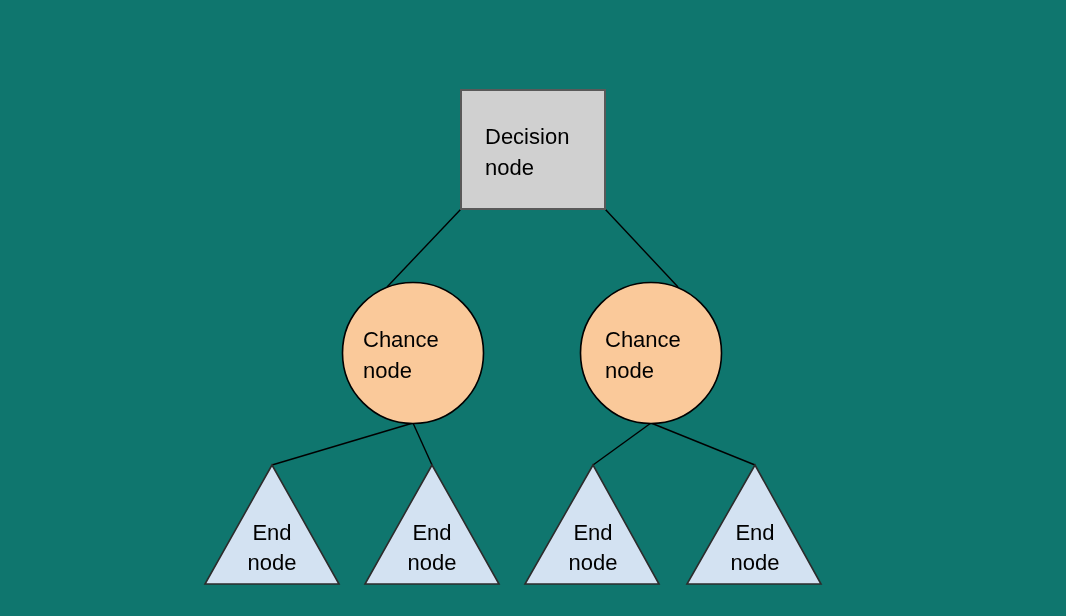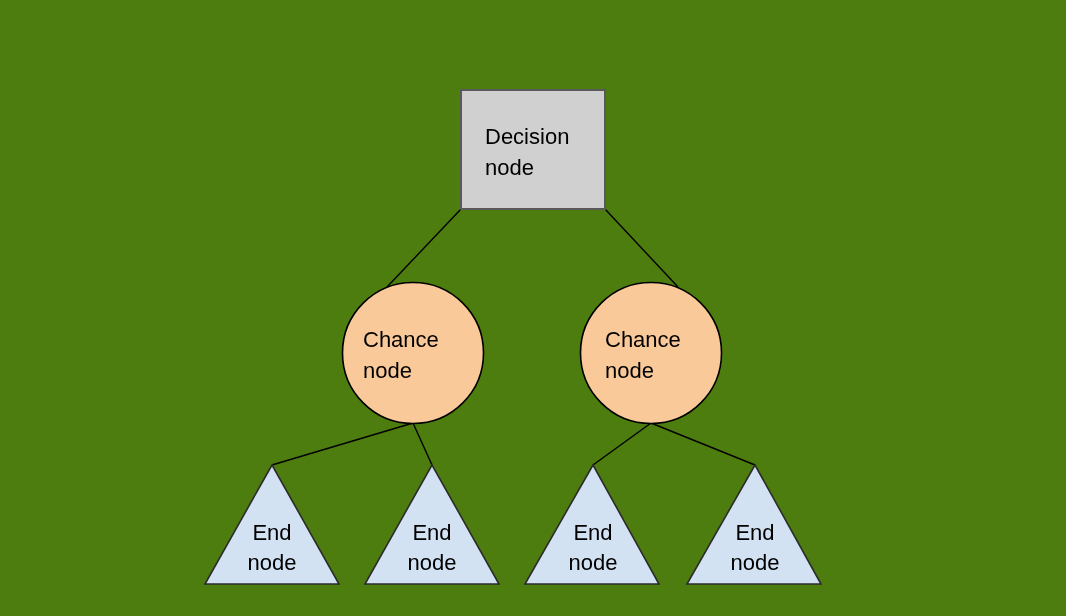--- a/index.html
+++ b/index.html
@@ -45,21 +45,21 @@
   }
   .end-shape {
     fill: #d3e2f2;
     stroke: #2c2c2c;
     stroke-width: 1.6;
   }
 </style>
 </head>
 <body>
 
-<div id="canvas" style="background: #4d7c0f; text-decoration: underline;">
+<div id="canvas" style="background: #0f766e; text-decoration: underline;">
   <svg id="diagram-svg" viewBox="0 0 1066 616" xmlns="http://www.w3.org/2000/svg">
 
     <g>
       <line class="edge-line" x1="461" y1="209" x2="387" y2="287"></line>
       <line class="edge-line" x1="605" y1="209" x2="678" y2="287"></line>
       <line class="edge-line" x1="413" y1="423" x2="272" y2="465"></line>
       <line class="edge-line" x1="413" y1="423" x2="432" y2="465"></line>
       <line class="edge-line" x1="651" y1="423" x2="593" y2="465"></line>
       <line class="edge-line" x1="651" y1="423" x2="755" y2="465"></line>
     </g>

